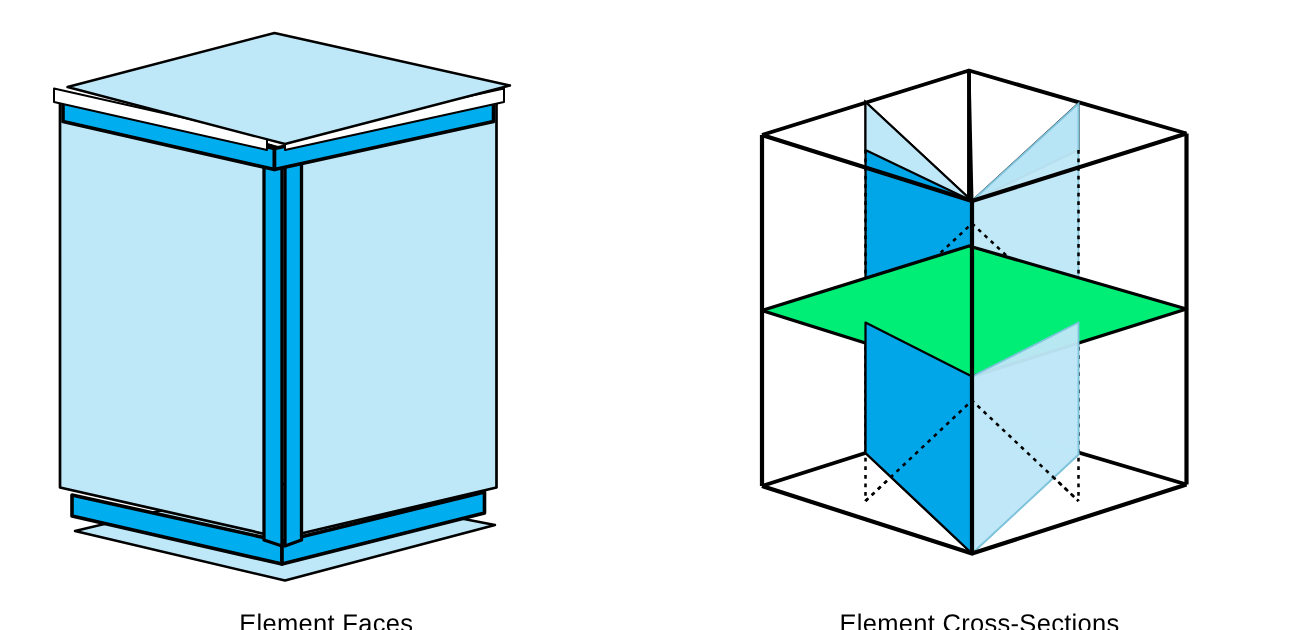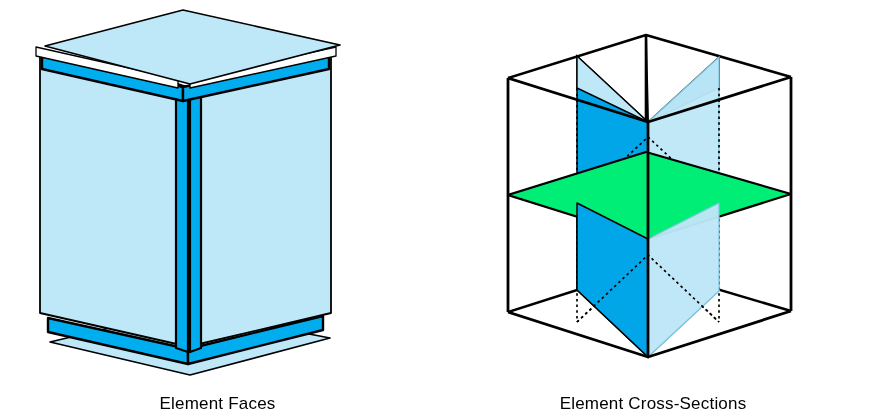--- a/index.html
+++ b/index.html
@@ -15,21 +15,21 @@
     overflow: hidden;
   }
   #figure-root {
     position: relative;
     width: 871px;
     height: 420px;
     background: #ffffff;
   }
   .panel {
     position: absolute;
-    top: 0;
+    top: 12px;
     height: 320px;
   }
   #panel-faces { left: 0; width: 435px; }
   #panel-sections { left: 435px; width: 436px; }
 
   .panel-canvas {
     position: absolute;
     left: 0;
     top: 0;
   }

